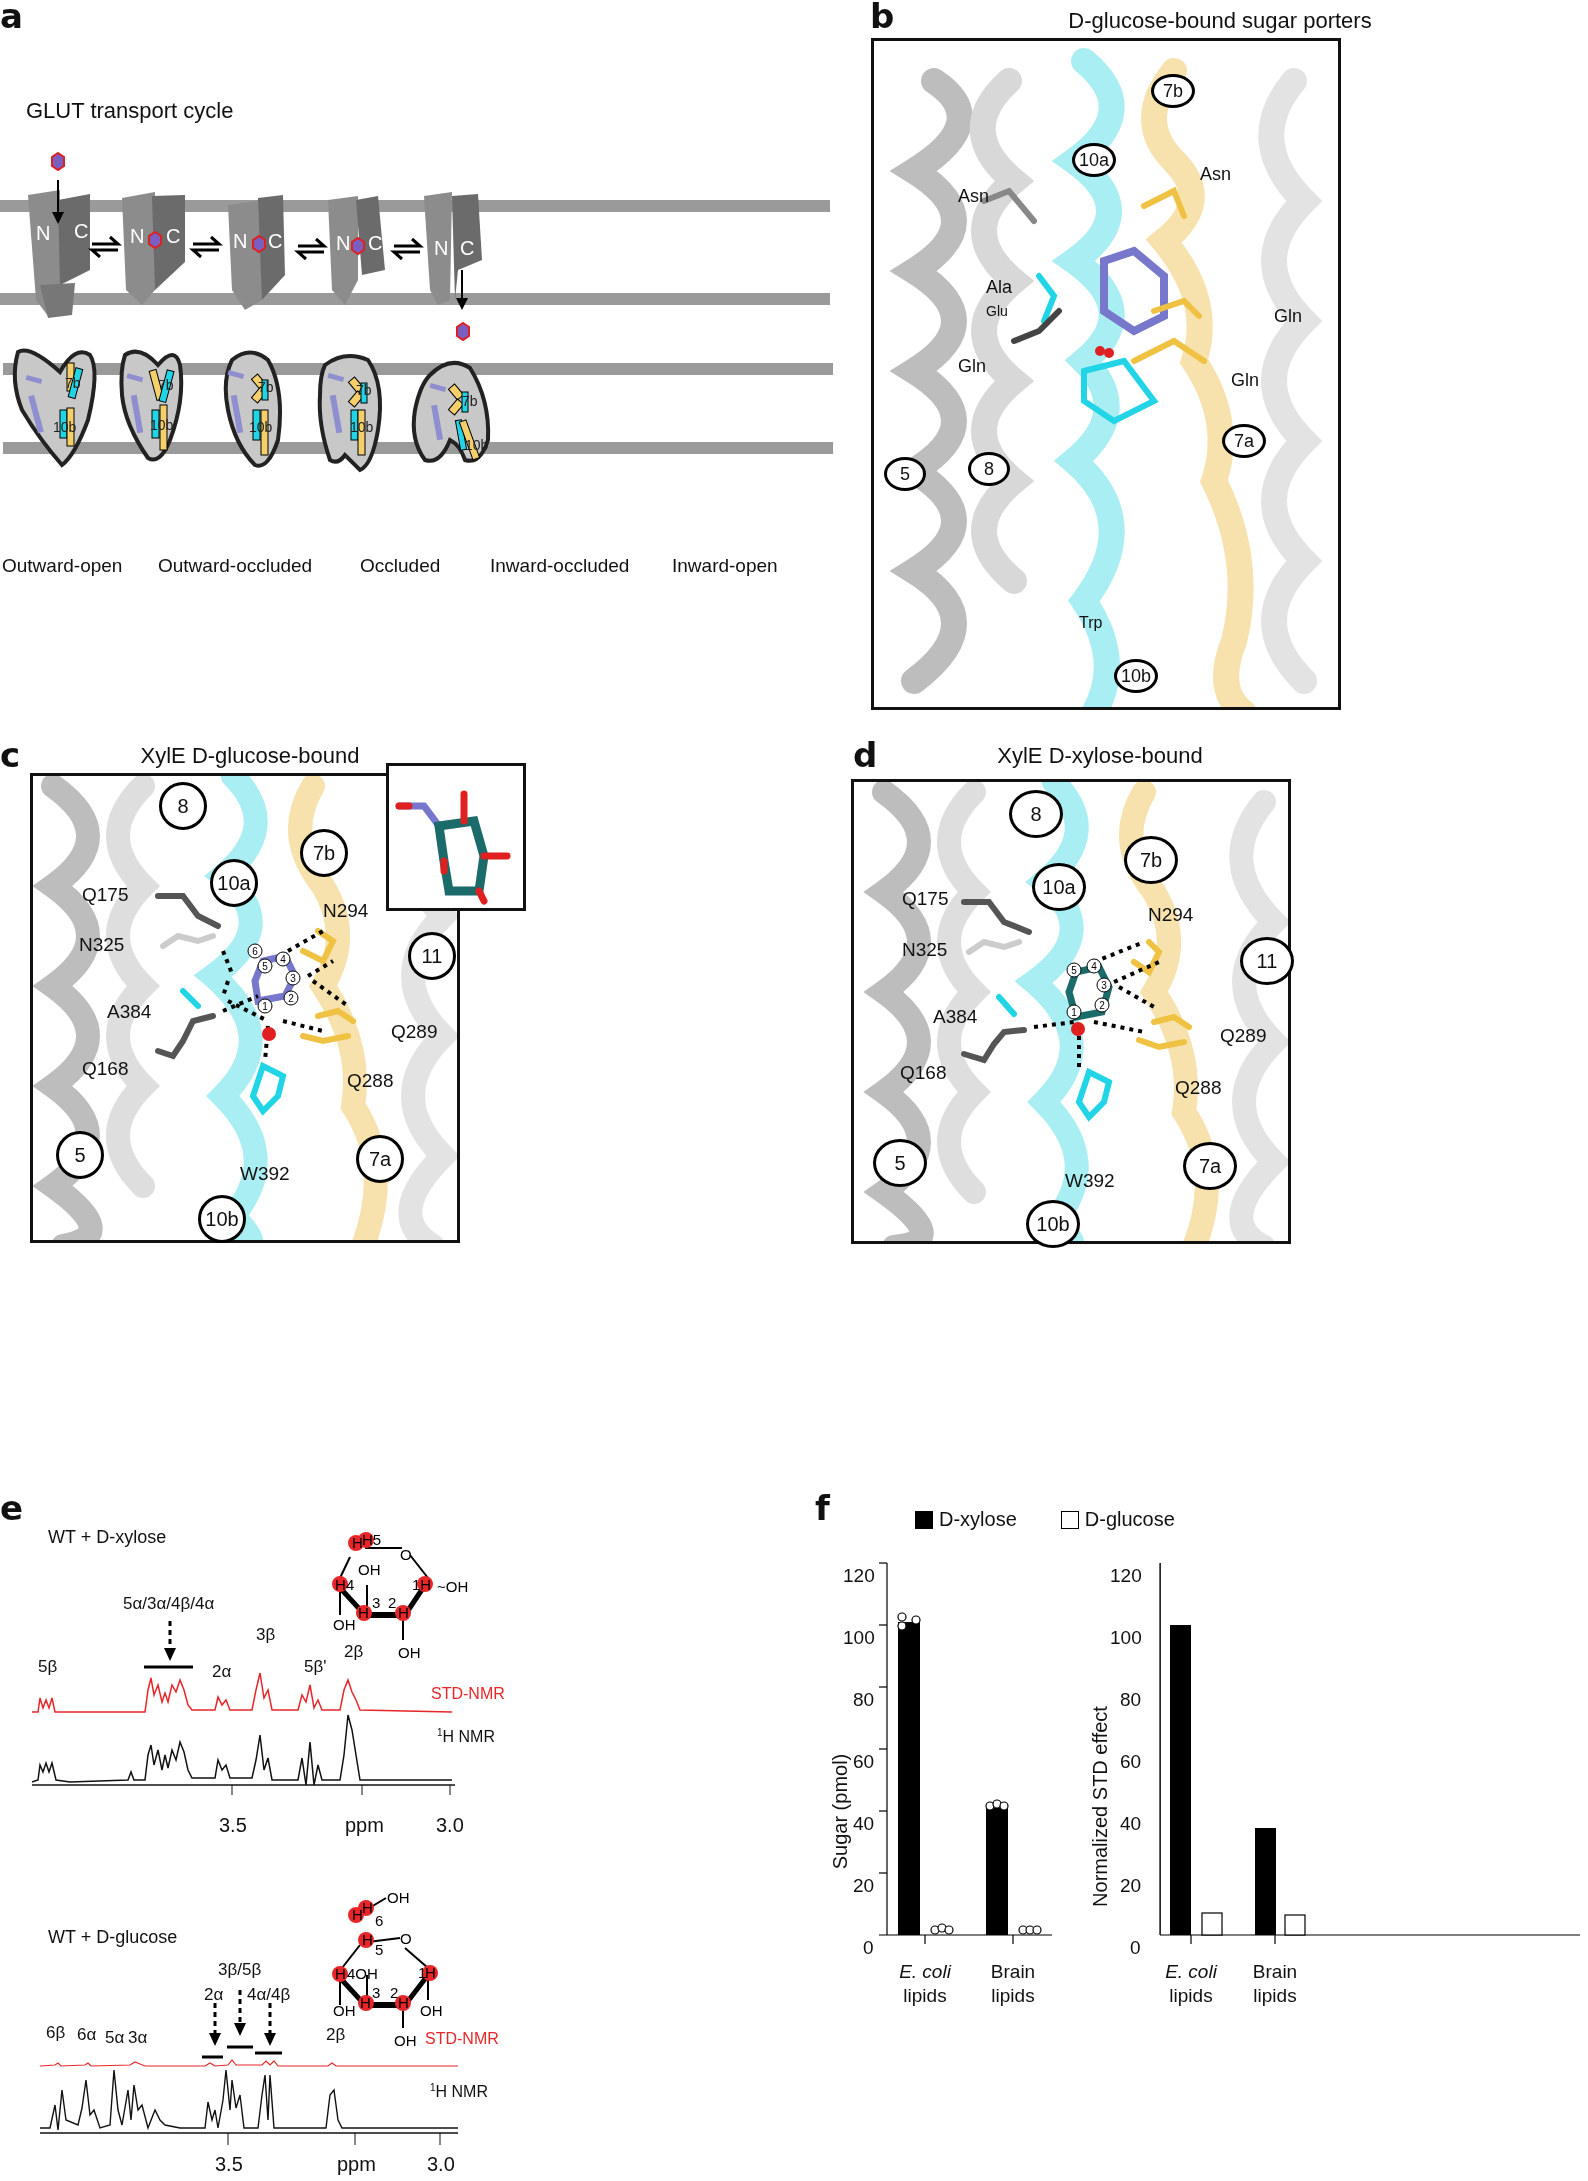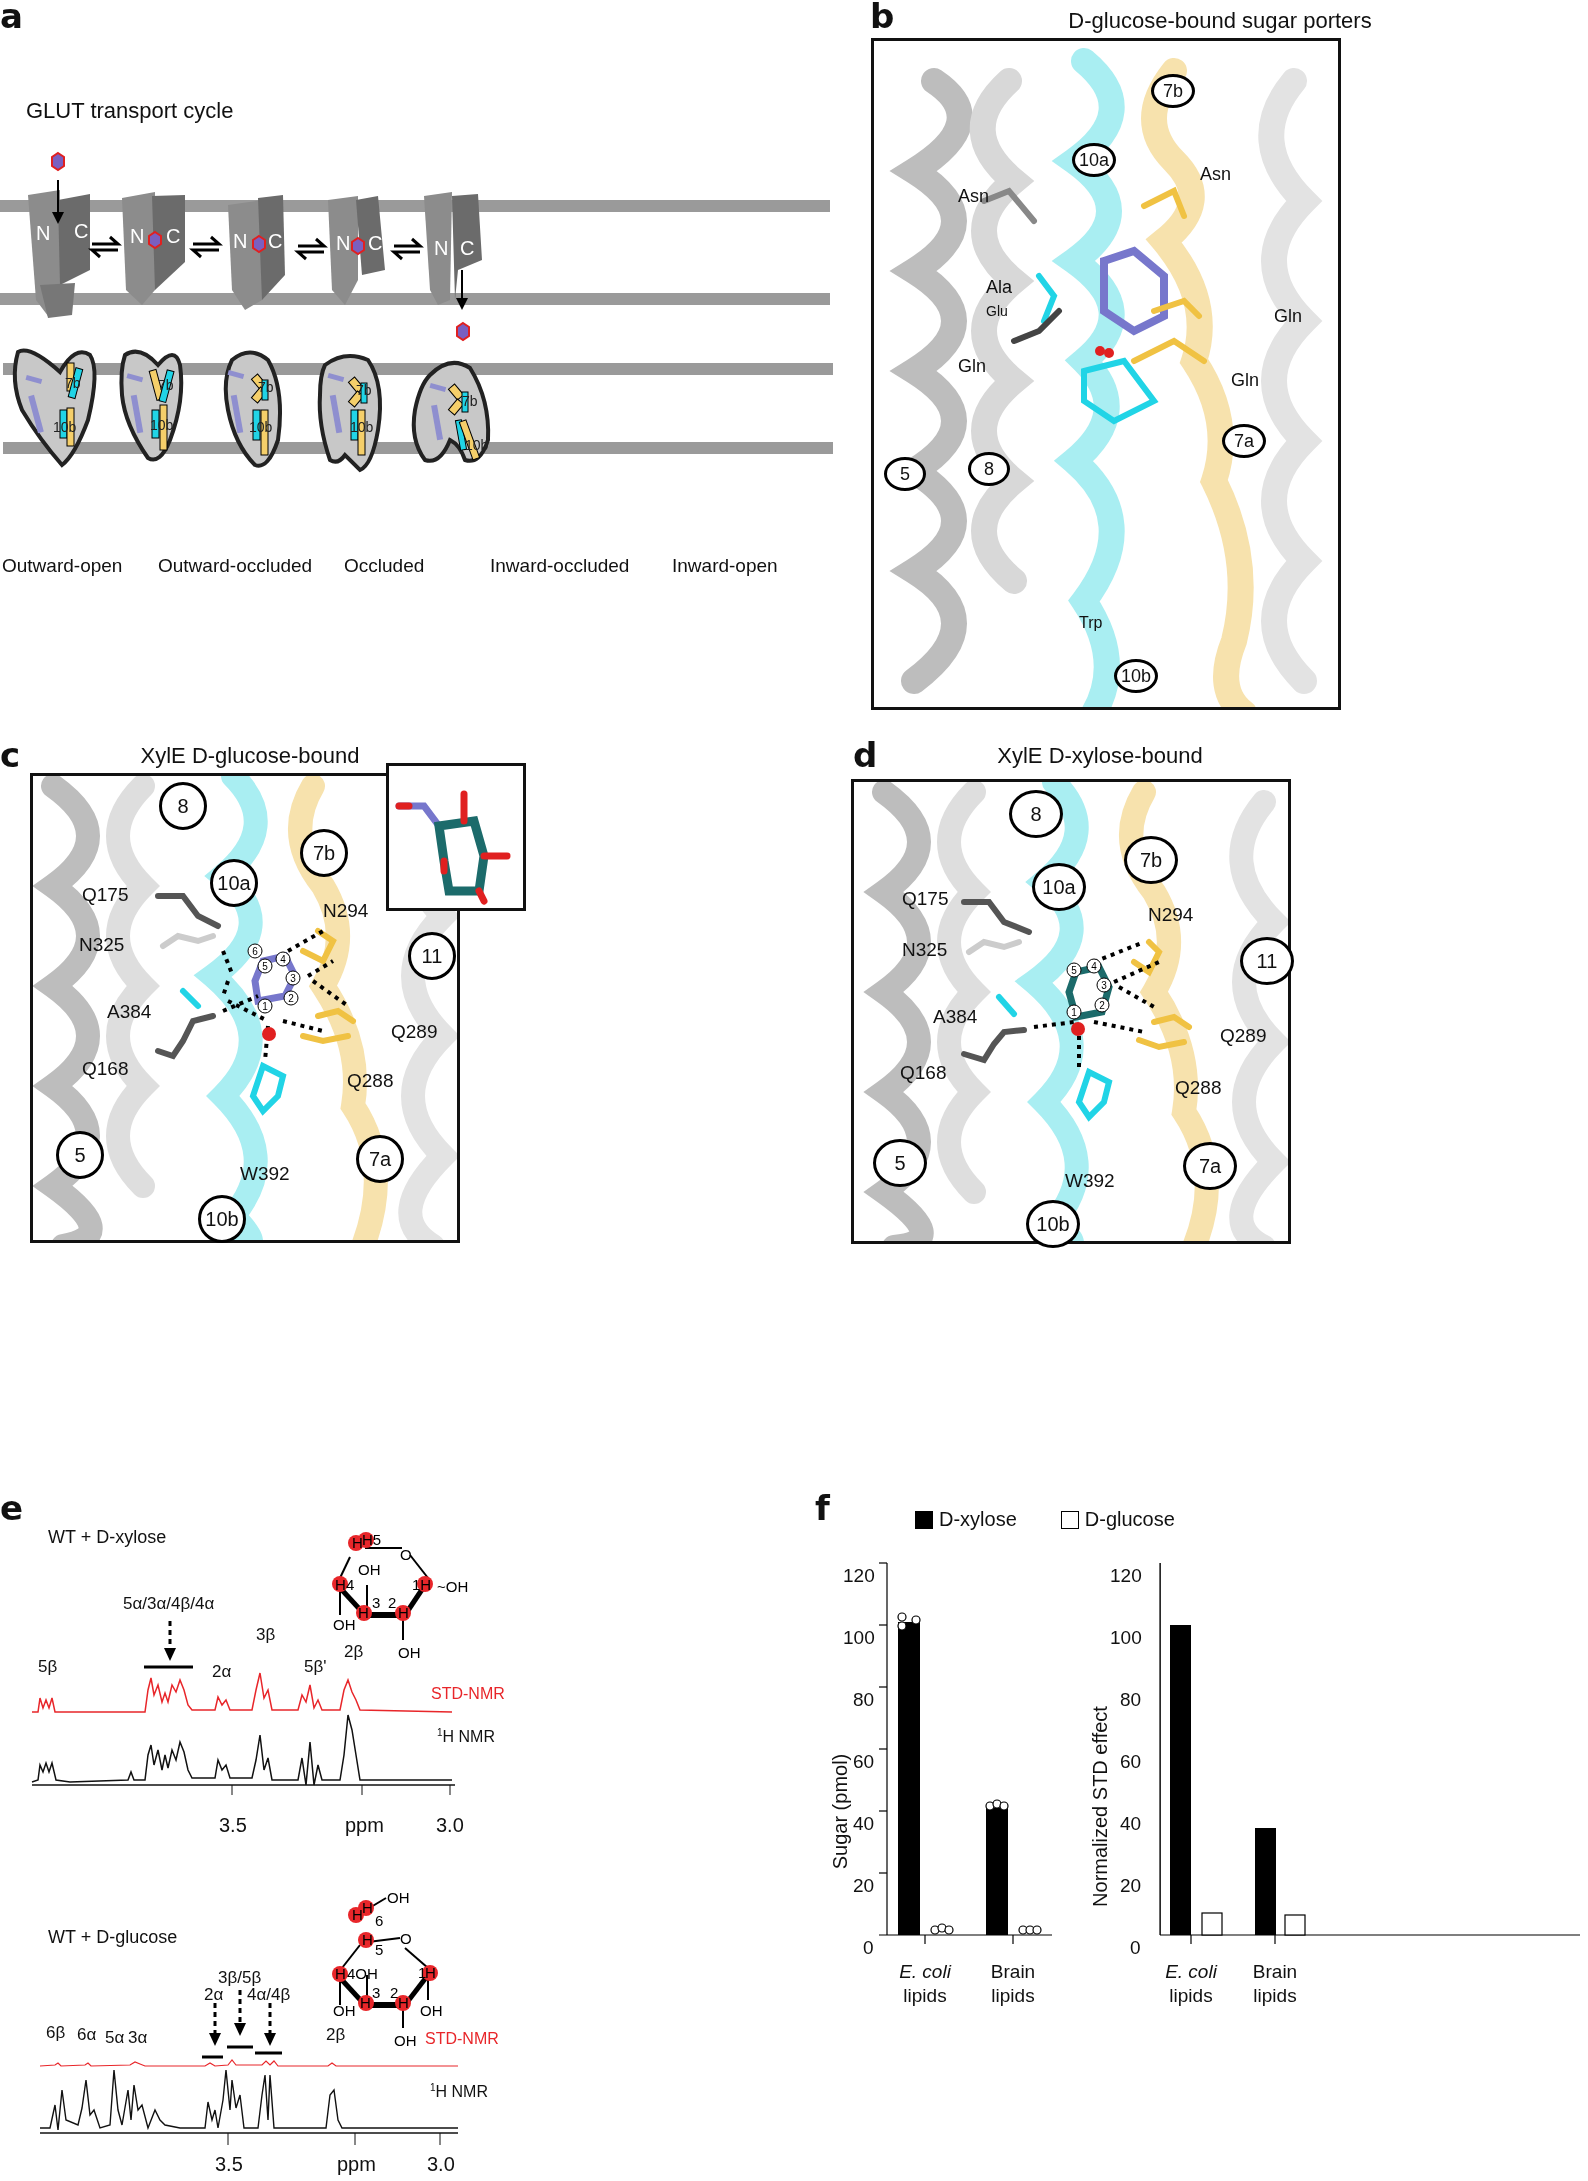--- a/index.html
+++ b/index.html
@@ -135,21 +135,21 @@
     <rect x="462" y="392" width="6" height="20" fill="#21d4e6" stroke="#000" stroke-width="1"></rect>
     <rect x="458" y="420" width="6" height="30" fill="#21d4e6" stroke="#000" stroke-width="1" transform="rotate(-10 461 435)"></rect>
     <rect x="466" y="420" width="7" height="40" fill="#f5cf6a" stroke="#000" stroke-width="1" transform="rotate(-20 469 440)"></rect>
     <text x="462" y="406" font-size="14" fill="#222">7b</text>
       <text x="465" y="450" font-size="14" fill="#222">10b</text>
   </g>
 </svg>
 
 <div class="abs" style="left:2px;top:555px;font-size:19px;">Outward-open</div>
 <div class="abs" style="left:158px;top:555px;font-size:19px;">Outward-occluded</div>
-<div class="abs" style="left:344px;top:555px;font-size:19px;">Occluded</div>
+<div class="abs" style="left:360px;top:555px;font-size:19px;">Occluded</div>
 <div class="abs" style="left:490px;top:555px;font-size:19px;">Inward-occluded</div>
 <div class="abs" style="left:672px;top:555px;font-size:19px;">Inward-open</div>
 
 <div class="plabel" style="left:870px;top:-4px;">b</div>
 <div class="title" style="left:960px;top:8px;width:520px;">
   <span class="sc">D</span><span>-glucose-bound sugar porters</span>
 </div>
 <div class="frame" style="left:871px;top:38px;width:470px;height:672px;">
   <svg width="470" height="672" viewBox="0 0 470 672">
     <g fill="none" stroke-width="26" stroke-linecap="round">
@@ -460,21 +460,21 @@
       <text x="390" y="128">2</text>
       <text x="398" y="138">H</text>
     <text x="418" y="108">1</text>
       <text x="425" y="108">H</text>
     <text x="333" y="146">OH</text>
       <text x="420" y="146">OH</text>
       <text x="394" y="176">OH</text>
   </g>
 </svg>
 <div class="abs" style="left:204px;top:1985px;font-size:17px;">2α</div>
-<div class="abs" style="left:218px;top:1960px;font-size:17px;margin-top:8px;">3β/5β</div>
+<div class="abs" style="left:218px;top:1960px;font-size:17px;">3β/5β</div>
 <div class="abs" style="left:247px;top:1985px;font-size:17px;">4α/4β</div>
 <div class="abs" style="left:46px;top:2023px;font-size:17px;">6β</div>
 <div class="abs" style="left:77px;top:2025px;font-size:17px;">6α</div>
 <div class="abs" style="left:105px;top:2028px;font-size:17px;">5α</div>
 <div class="abs" style="left:128px;top:2028px;font-size:17px;">3α</div>
 <div class="abs" style="left:326px;top:2025px;font-size:17px;">2β</div>
 <div class="abs" style="left:425px;top:2030px;font-size:16px;color:#e8262a;">STD-NMR</div>
 <div class="abs" style="left:430px;top:2082px;font-size:16px;"><sup style="font-size:10px;">1</sup><span>H NMR</span></div>
 <div class="abs" style="left:215px;top:2153px;font-size:20px;">3.5</div>
 <div class="abs" style="left:337px;top:2153px;font-size:20px;">ppm</div>

